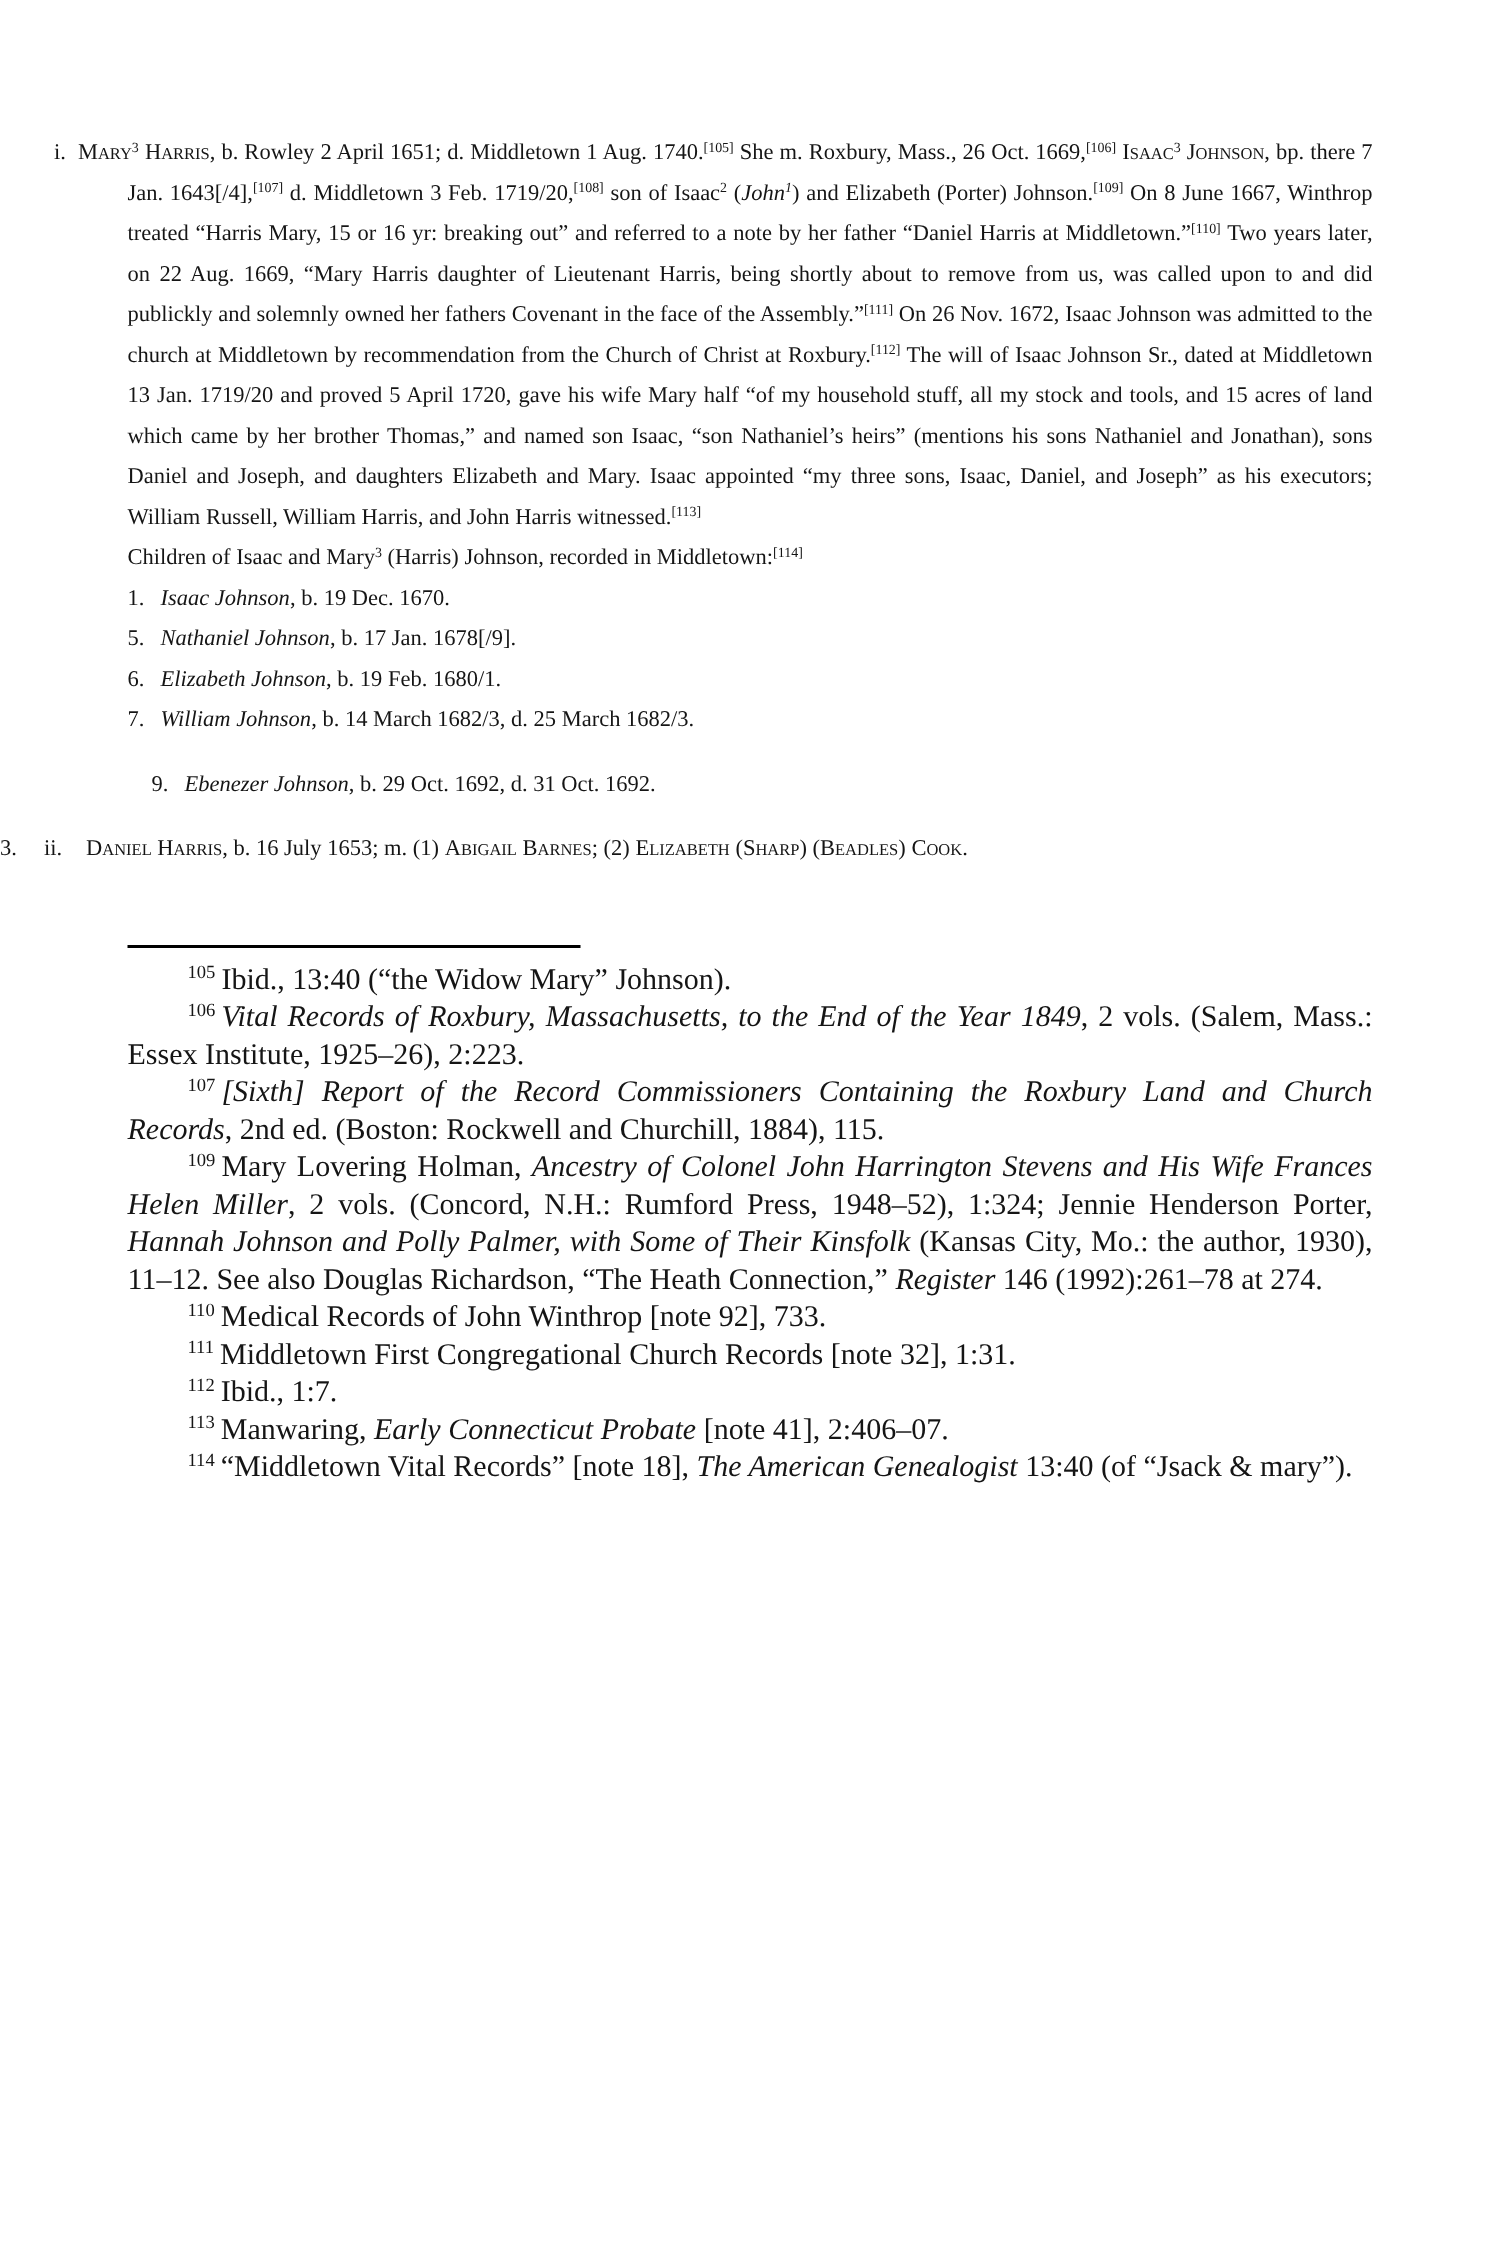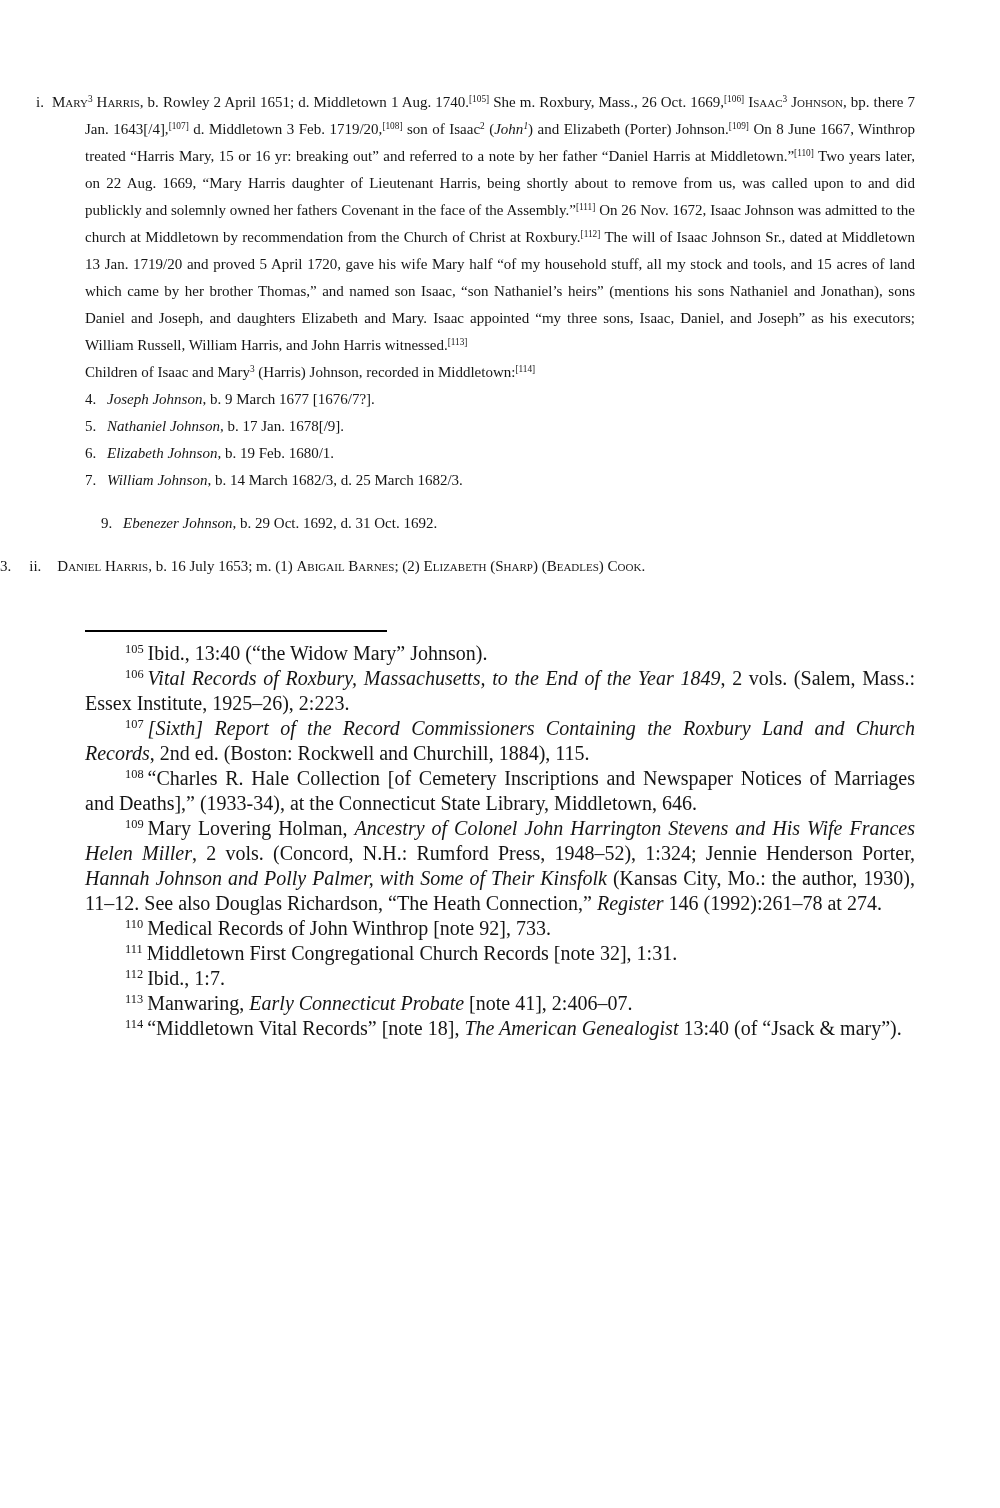--- a/index.html
+++ b/index.html
@@ -59,38 +59,37 @@
 <div class="page">
 
 
   <div class="content">
 
     <p class="entry entry-i" style="margin: 0px;"><span>i.</span><span class="gap-a"></span><span><span class="s-sc">Mary</span><span class="s-sup">3</span><span> </span><span class="s-sc">Harris</span><span>, b. Rowley 2 April 1651; d. Middletown 1 Aug. 1740.</span><span class="s-sup">[105]</span><span> She m. Roxbury, Mass., 26 Oct. 1669,</span><span class="s-sup">[106]</span><span> </span><span class="s-sc">Isaac</span><span class="s-sup">3</span><span> </span><span class="s-sc">Johnson</span><span>, bp. there 7 Jan. 1643[/4],</span><span class="s-sup">[107]</span><span> d. Middletown 3 Feb. 1719/20,</span><span class="s-sup">[108]</span><span> son of Isaac</span><span class="s-sup">2</span><span> (</span><span class="s-i">John</span><span class="s-isup">1</span><span>) and Elizabeth (Porter) Johnson.</span><span class="s-sup">[109]</span><span> On 8 June 1667, Winthrop treated “Harris Mary, 15 or 16 yr: breaking out” and referred to a note by her father “Daniel Harris at Middletown.”</span><span class="s-sup">[110]</span><span> Two years later, on 22 Aug. 1669, “Mary Harris daughter of Lieutenant Harris, being shortly about to remove from us, was called upon to and did publickly and solemnly owned her fathers Covenant in the face of the Assembly.”</span><span class="s-sup">[111]</span><span> On 26 Nov. 1672, Isaac Johnson was admitted to the church at Middletown by recommendation from the Church of Christ at Roxbury.</span><span class="s-sup">[112]</span><span> The will of Isaac Johnson Sr., dated at Middletown 13 Jan. 1719/20 and proved 5 April 1720, gave his wife Mary half “of my household stuff, all my stock and tools, and 15 acres of land which came by her brother Thomas,” and named son Isaac, “son Nathaniel’s heirs” (mentions his sons Nathaniel and Jonathan), sons Daniel and Joseph, and daughters Elizabeth and Mary. Isaac appointed “my three sons, Isaac, Daniel, and Joseph” as his executors; William Russell, William Harris, and John Harris witnessed.</span><span class="s-sup">[113]</span></span></p>
 
     <p class="children-heading" style="margin: 0px;"><span>Children of Isaac and Mary</span><span class="s-sup">3</span><span> (Harris) Johnson, recorded in Middletown:</span><span class="s-sup">[114]</span></p>
 
     <div id="children-list">
-        <p class="child-item" style="margin: 0px;"><span class="child-num">4.</span><span class="child-name">Joseph Johnson</span><span>, b. 9 March 1677 [1676/7?].</span></p>
+        <p class="child-item" style="margin: 0px;"><span class="child-num">1.</span><span class="child-name">Isaac Johnson</span><span>, b. 19 Dec. 1670.</span></p>
         <p class="child-item" style="margin: 0px;"><span class="child-num">5.</span><span class="child-name">Nathaniel Johnson</span><span>, b. 17 Jan. 1678[/9].</span></p>
         <p class="child-item" style="margin: 0px;"><span class="child-num">6.</span><span class="child-name">Elizabeth Johnson</span><span>, b. 19 Feb. 1680/1.</span></p>
         <p class="child-item" style="margin: 0px;"><span class="child-num">7.</span><span class="child-name">William Johnson</span><span>, b. 14 March 1682/3, d. 25 March 1682/3.</span></p>
         <p class="child-item" style="margin: 16px;"><span class="child-num">9.</span><span class="child-name">Ebenezer Johnson</span><span>, b. 29 Oct. 1692, d. 31 Oct. 1692.</span></p>
       </div>
 
     <p class="entry entry-ii" style="margin: 0px;"><span>3.</span><span class="gap-b"></span><span>ii.</span><span class="gap-c"></span><span><span class="s-sc">Daniel Harris</span><span>, b. 16 July 1653; m. (1) </span><span class="s-sc">Abigail Barnes</span><span>; (2) </span><span class="s-sc">Elizabeth (Sharp) (Beadles) Cook.</span></span></p>
 
   </div>
 
   <div class="footnotes">
     <div class="fn-rule"></div>
     <div id="footnotes-list">
         <p class="footnote" style="margin: 0px;"><span class="s-sup">105</span><span>Ibid., 13:40 (“the Widow Mary” Johnson).</span></p>
         <p class="footnote" style="margin: 0px;"><span class="s-sup">106</span><span class="s-i">Vital Records of Roxbury, Massachusetts, to the End of the Year 1849</span><span>, 2 vols. (Salem, Mass.: Essex Institute, 1925–26), 2:223.</span></p>
         <p class="footnote" style="margin: 0px;"><span class="s-sup">107</span><span class="s-i">[Sixth] Report of the Record Commissioners Containing the Roxbury Land and Church Records</span><span>, 2nd ed. (Boston: Rockwell and Churchill, 1884), 115.</span></p>
-        <p class="footnote" style="margin: 0px;"><span class="s-sup">108</span><span>“Charles R. Hale Collection [of Cemetery Inscriptions and Newspaper Notices of Marriages and Deaths],” (1933-34), at the Connecticut State Library, Middletown, 646.</span></p>
         <p class="footnote" style="margin: 0px;"><span class="s-sup">109</span><span>Mary Lovering Holman, </span><span class="s-i">Ancestry of Colonel John Harrington Stevens and His Wife Frances Helen Miller</span><span>, 2 vols. (Concord, N.H.: Rumford Press, 1948–52), 1:324; Jennie Henderson Porter, </span><span class="s-i">Hannah Johnson and Polly Palmer, with Some of Their Kinsfolk</span><span> (Kansas City, Mo.: the author, 1930), 11–12. See also Douglas Richardson, “The Heath Connection,” </span><span class="s-i">Register</span><span> 146 (1992):261–78 at 274.</span></p>
         <p class="footnote" style="margin: 0px;"><span class="s-sup">110</span><span>Medical Records of John Winthrop [note 92], 733.</span></p>
         <p class="footnote" style="margin: 0px;"><span class="s-sup">111</span><span>Middletown First Congregational Church Records [note 32], 1:31.</span></p>
         <p class="footnote" style="margin: 0px;"><span class="s-sup">112</span><span>Ibid., 1:7.</span></p>
         <p class="footnote" style="margin: 0px;"><span class="s-sup">113</span><span>Manwaring, </span><span class="s-i">Early Connecticut Probate</span><span> [note 41], 2:406–07.</span></p>
         <p class="footnote" style="margin: 0px;"><span class="s-sup">114</span><span>“Middletown Vital Records” [note 18], </span><span class="s-i">The American Genealogist</span><span> 13:40 (of “Jsack &amp; mary”).</span></p>
       </div>
   </div>
 
 </div>

